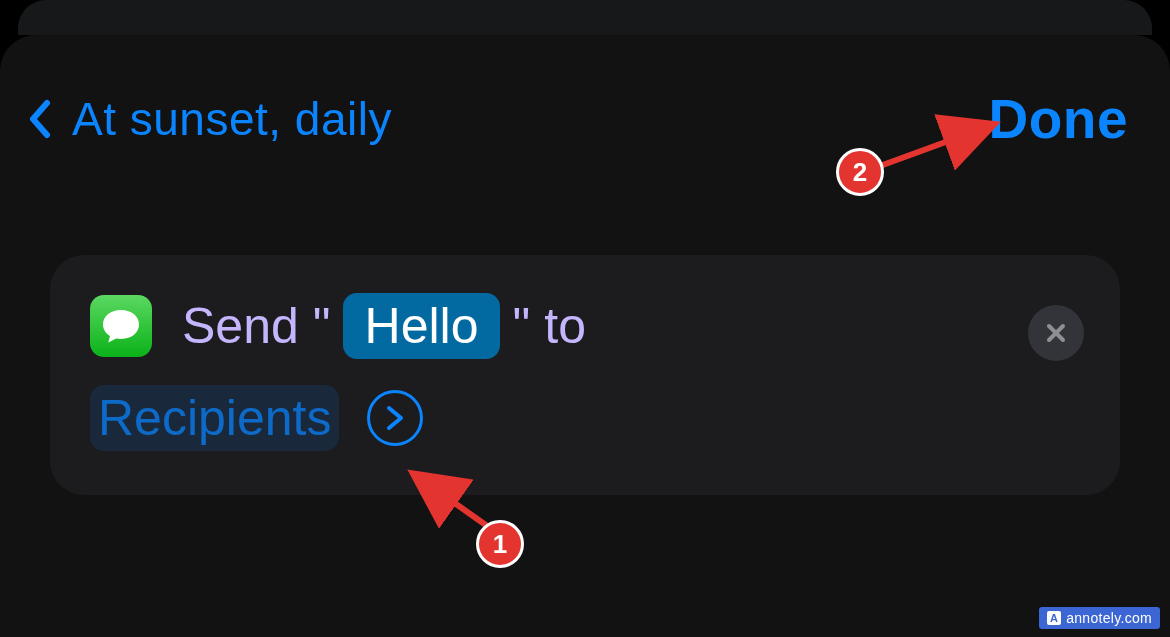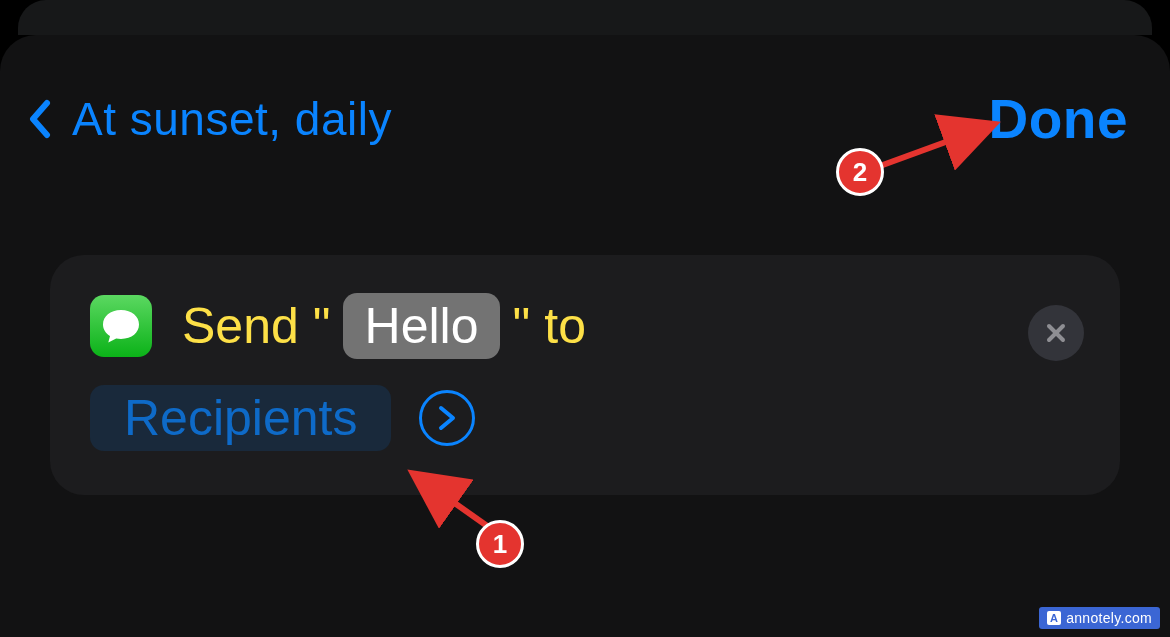--- a/index.html
+++ b/index.html
@@ -82,39 +82,39 @@
       height: 62px;
       border-radius: 14px;
       background: linear-gradient(180deg, #5bd861 0%, #0bb218 100%);
       display: flex;
       align-items: center;
       justify-content: center;
       margin-right: 30px;
     }
     .messages-icon svg { display: block; }
     .action-text {
-      color: #fde047;
+      color: #c4b5fd;
       font-size: 50px;
       font-weight: 400;
     }
     .token-pill {
       display: inline-flex;
       align-items: center;
-      background: #737373;
+      background: #0369a1;
       border-radius: 14px;
       padding: 4px 22px;
       margin: 0 2px;
     }
     .token-pill .action-text { color: #ffffff; }
     .recipients-pill {
       display: inline-flex;
       align-items: center;
       background: rgba(10,132,255,0.13);
       border-radius: 14px;
-      padding: 4px 34px;
+      padding: 4px 8px;
       margin-top: 26px;
       cursor: pointer;
     }
     .recipients-pill .rcpt-text {
       color: rgba(10,132,255,0.72);
       font-size: 50px;
       font-weight: 400;
     }
     .expand-circle {
       width: 56px;

